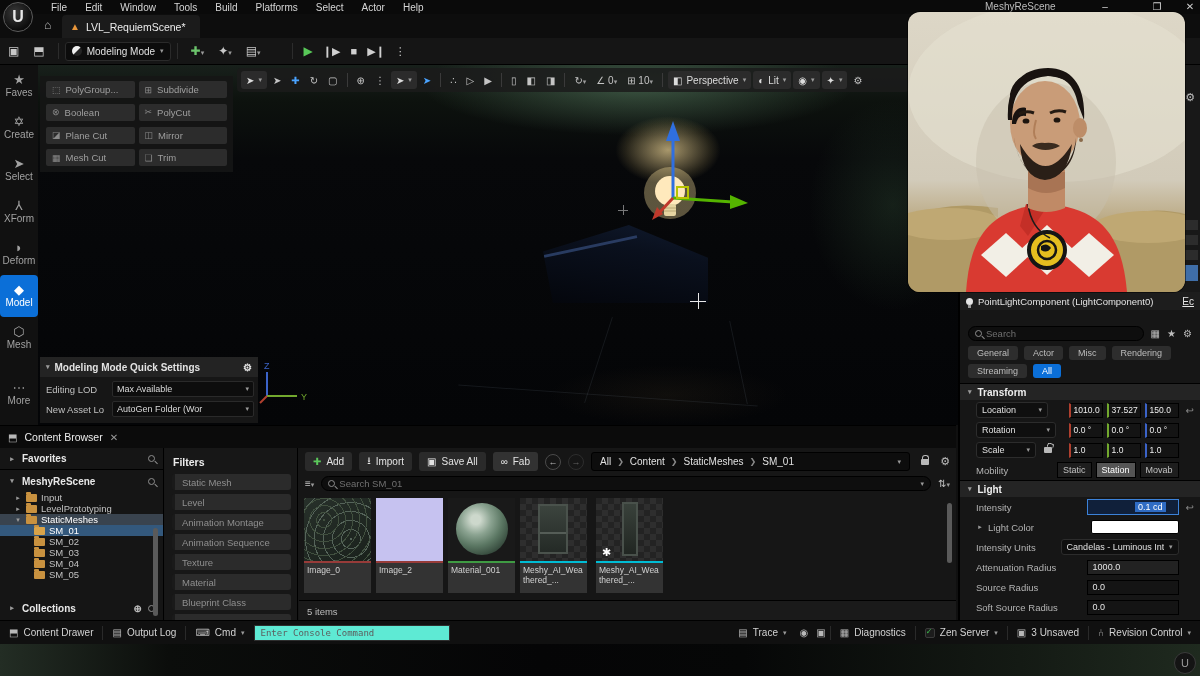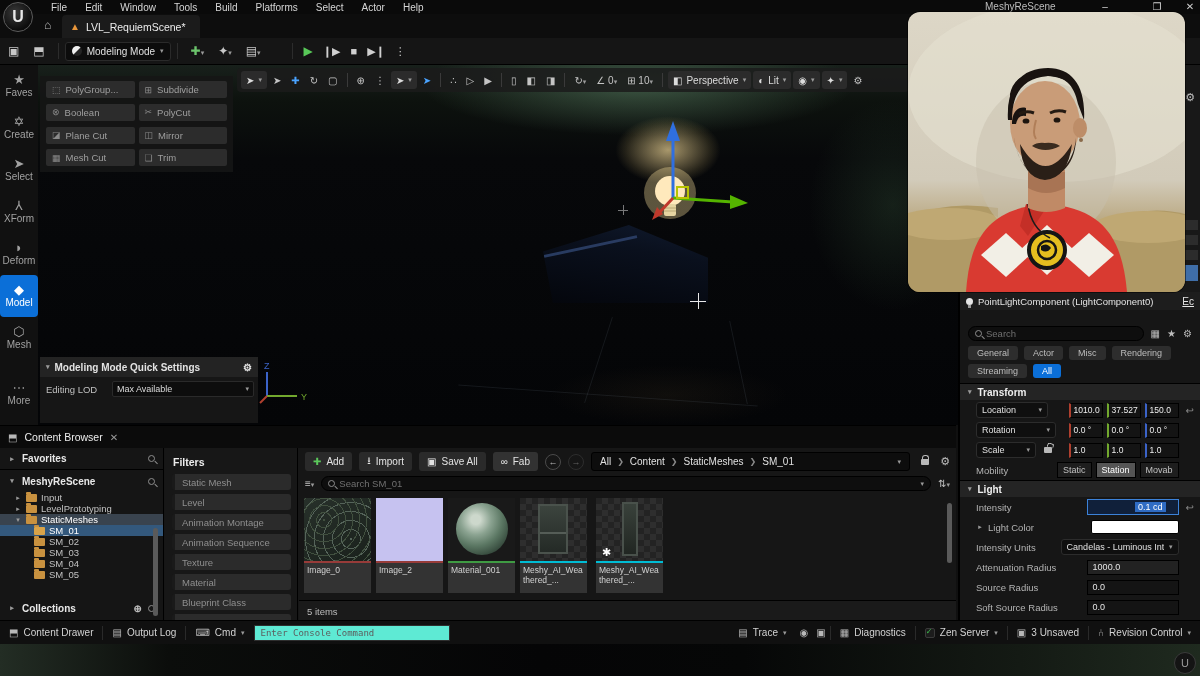--- a/index.html
+++ b/index.html
@@ -410,20 +410,27 @@
       <span>Modeling Mode Quick Settings</span>
       <span style="margin-left:auto">⚙</span>
     </div>
     <div class="qs-row">
       <span class="qs-label">Editing LOD</span>
       <div class="qs-dd">
         <span>Max Available</span>
           <span class="chev">▾</span>
       </div>
     </div>
+    <div class="qs-row">
+      <span class="qs-label">New Asset Lo</span>
+      <div class="qs-dd">
+        <span>AutoGen Folder (Wor</span>
+          <span class="chev">▾</span>
+      </div>
+    </div>
   </div>
 
   <div id="details-strip" class="abs">
     <span class="abs" style="right:5px;top:26px;font-size:11px;color:#bdbdbd">⚙</span>
     <div class="abs" style="right:2px;top:155px;width:13px;height:10px;background:#2c2c2c"></div>
     <div class="abs" style="right:2px;top:170px;width:13px;height:10px;background:#2c2c2c"></div>
     <div class="abs" style="right:2px;top:185px;width:13px;height:10px;background:#2c2c2c"></div>
     <div class="abs" style="right:2px;top:200px;width:14px;height:16px;background:#3f6ea8"></div>
   </div>
 

